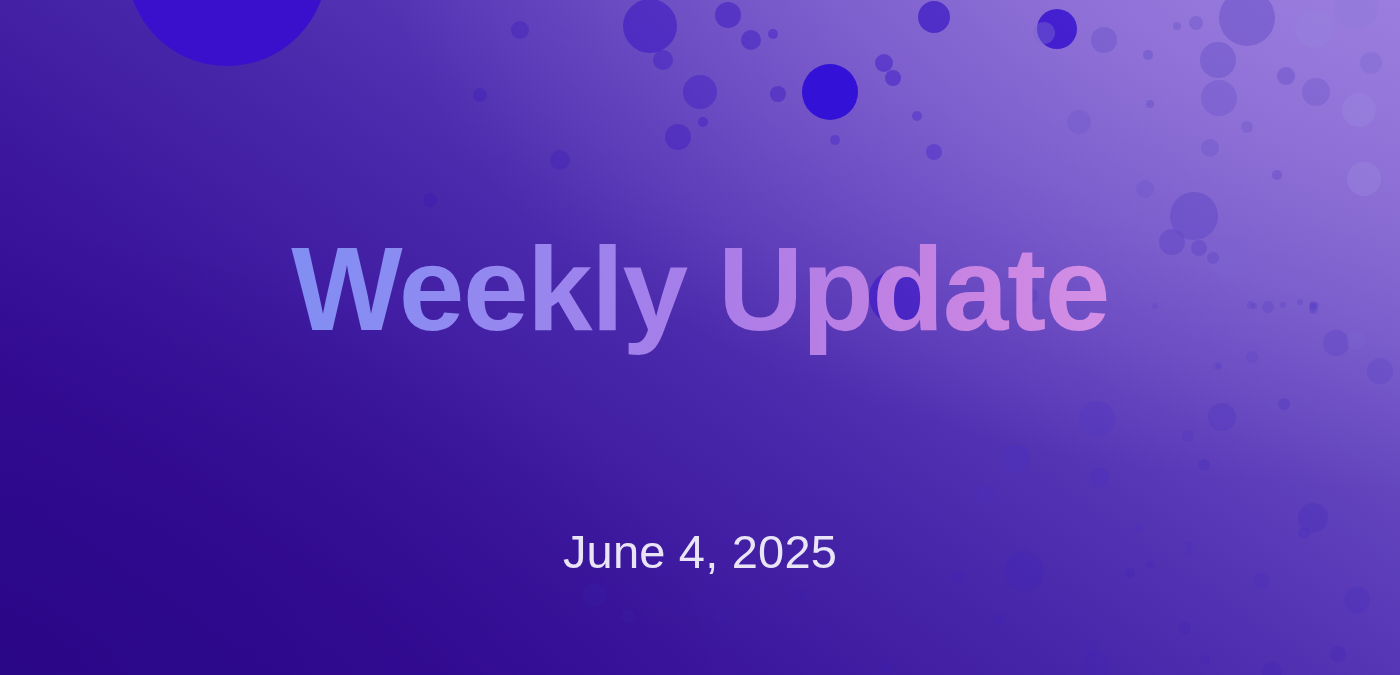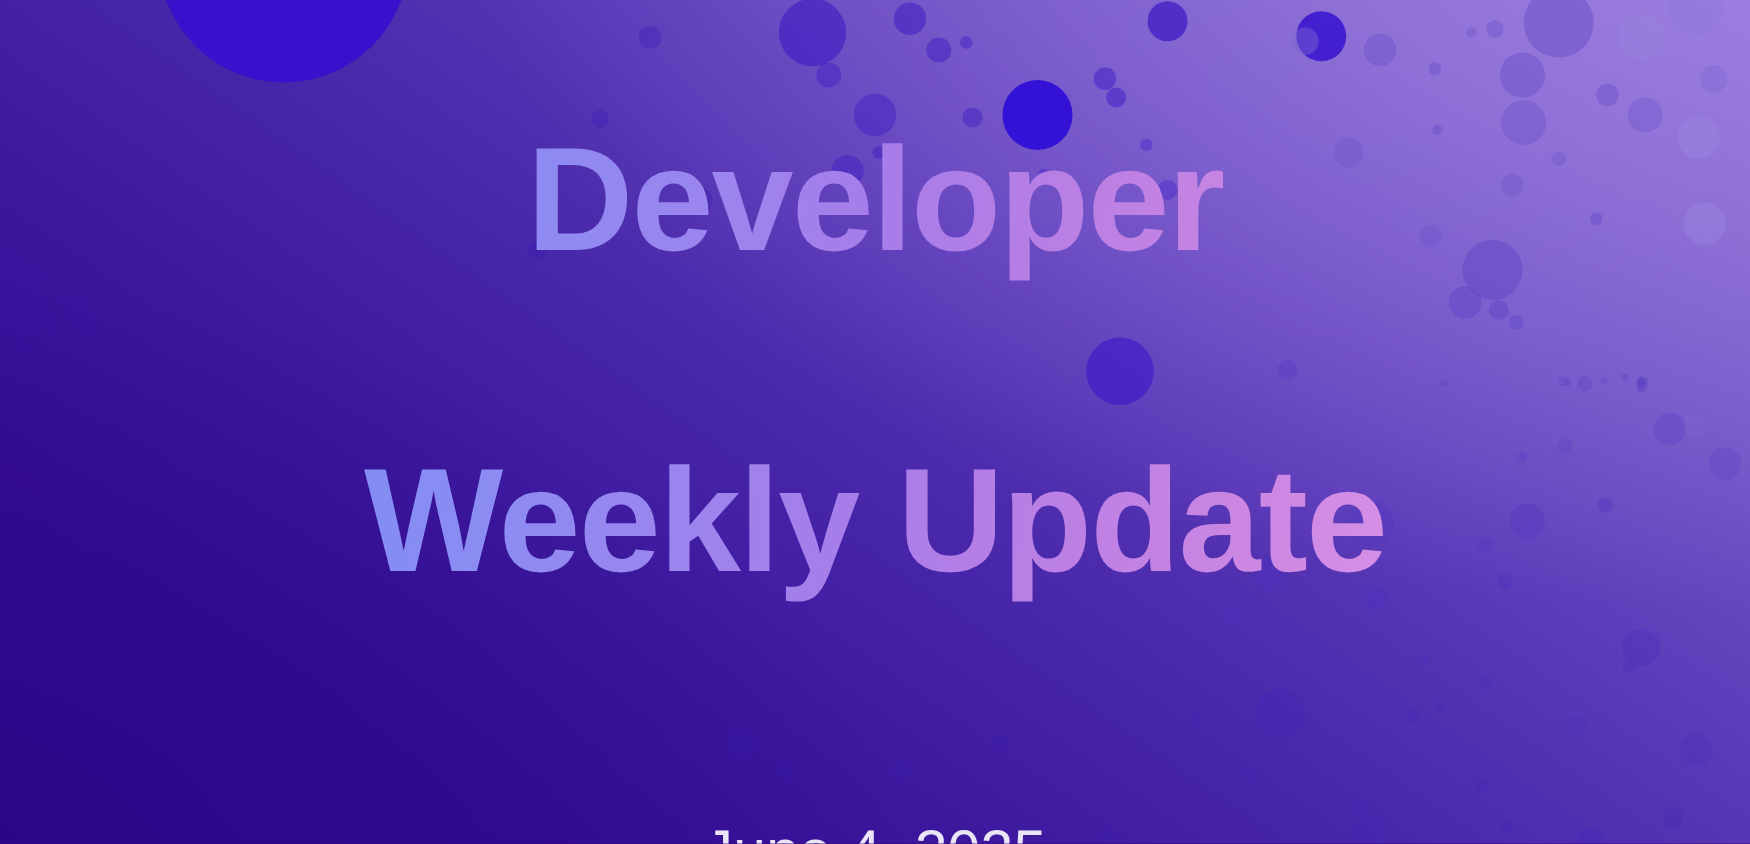--- a/index.html
+++ b/index.html
@@ -202,19 +202,18 @@
       <div class="bub" style="left: 713px; top: 608px; width: 16px; height: 16px; background: rgb(61, 32, 178); opacity: 0.18;"></div>
       <div class="bub" style="left: 511px; top: 21px; width: 18px; height: 18px; background: rgb(52, 20, 186); opacity: 0.3;"></div>
       <div class="bub" style="left: 473px; top: 88px; width: 14px; height: 14px; background: rgb(52, 20, 186); opacity: 0.28;"></div>
       <div class="bub" style="left: 550px; top: 150px; width: 20px; height: 20px; background: rgb(52, 20, 186); opacity: 0.25;"></div>
       <div class="bub" style="left: 423px; top: 193px; width: 14px; height: 14px; background: rgb(52, 20, 186); opacity: 0.22;"></div>
       <div class="bub" style="left: 802px; top: 64px; width: 56px; height: 56px; background: rgb(51, 17, 214); opacity: 1;"></div>
     </div>
 
   <div id="content">
     <h1 id="title">
-      <span class="l1">Developer</span>
       <span class="l2">Weekly Update</span>
     </h1>
     <div id="date">June 4, 2025</div>
   </div>
 
 </div>
 
 </body></html>

